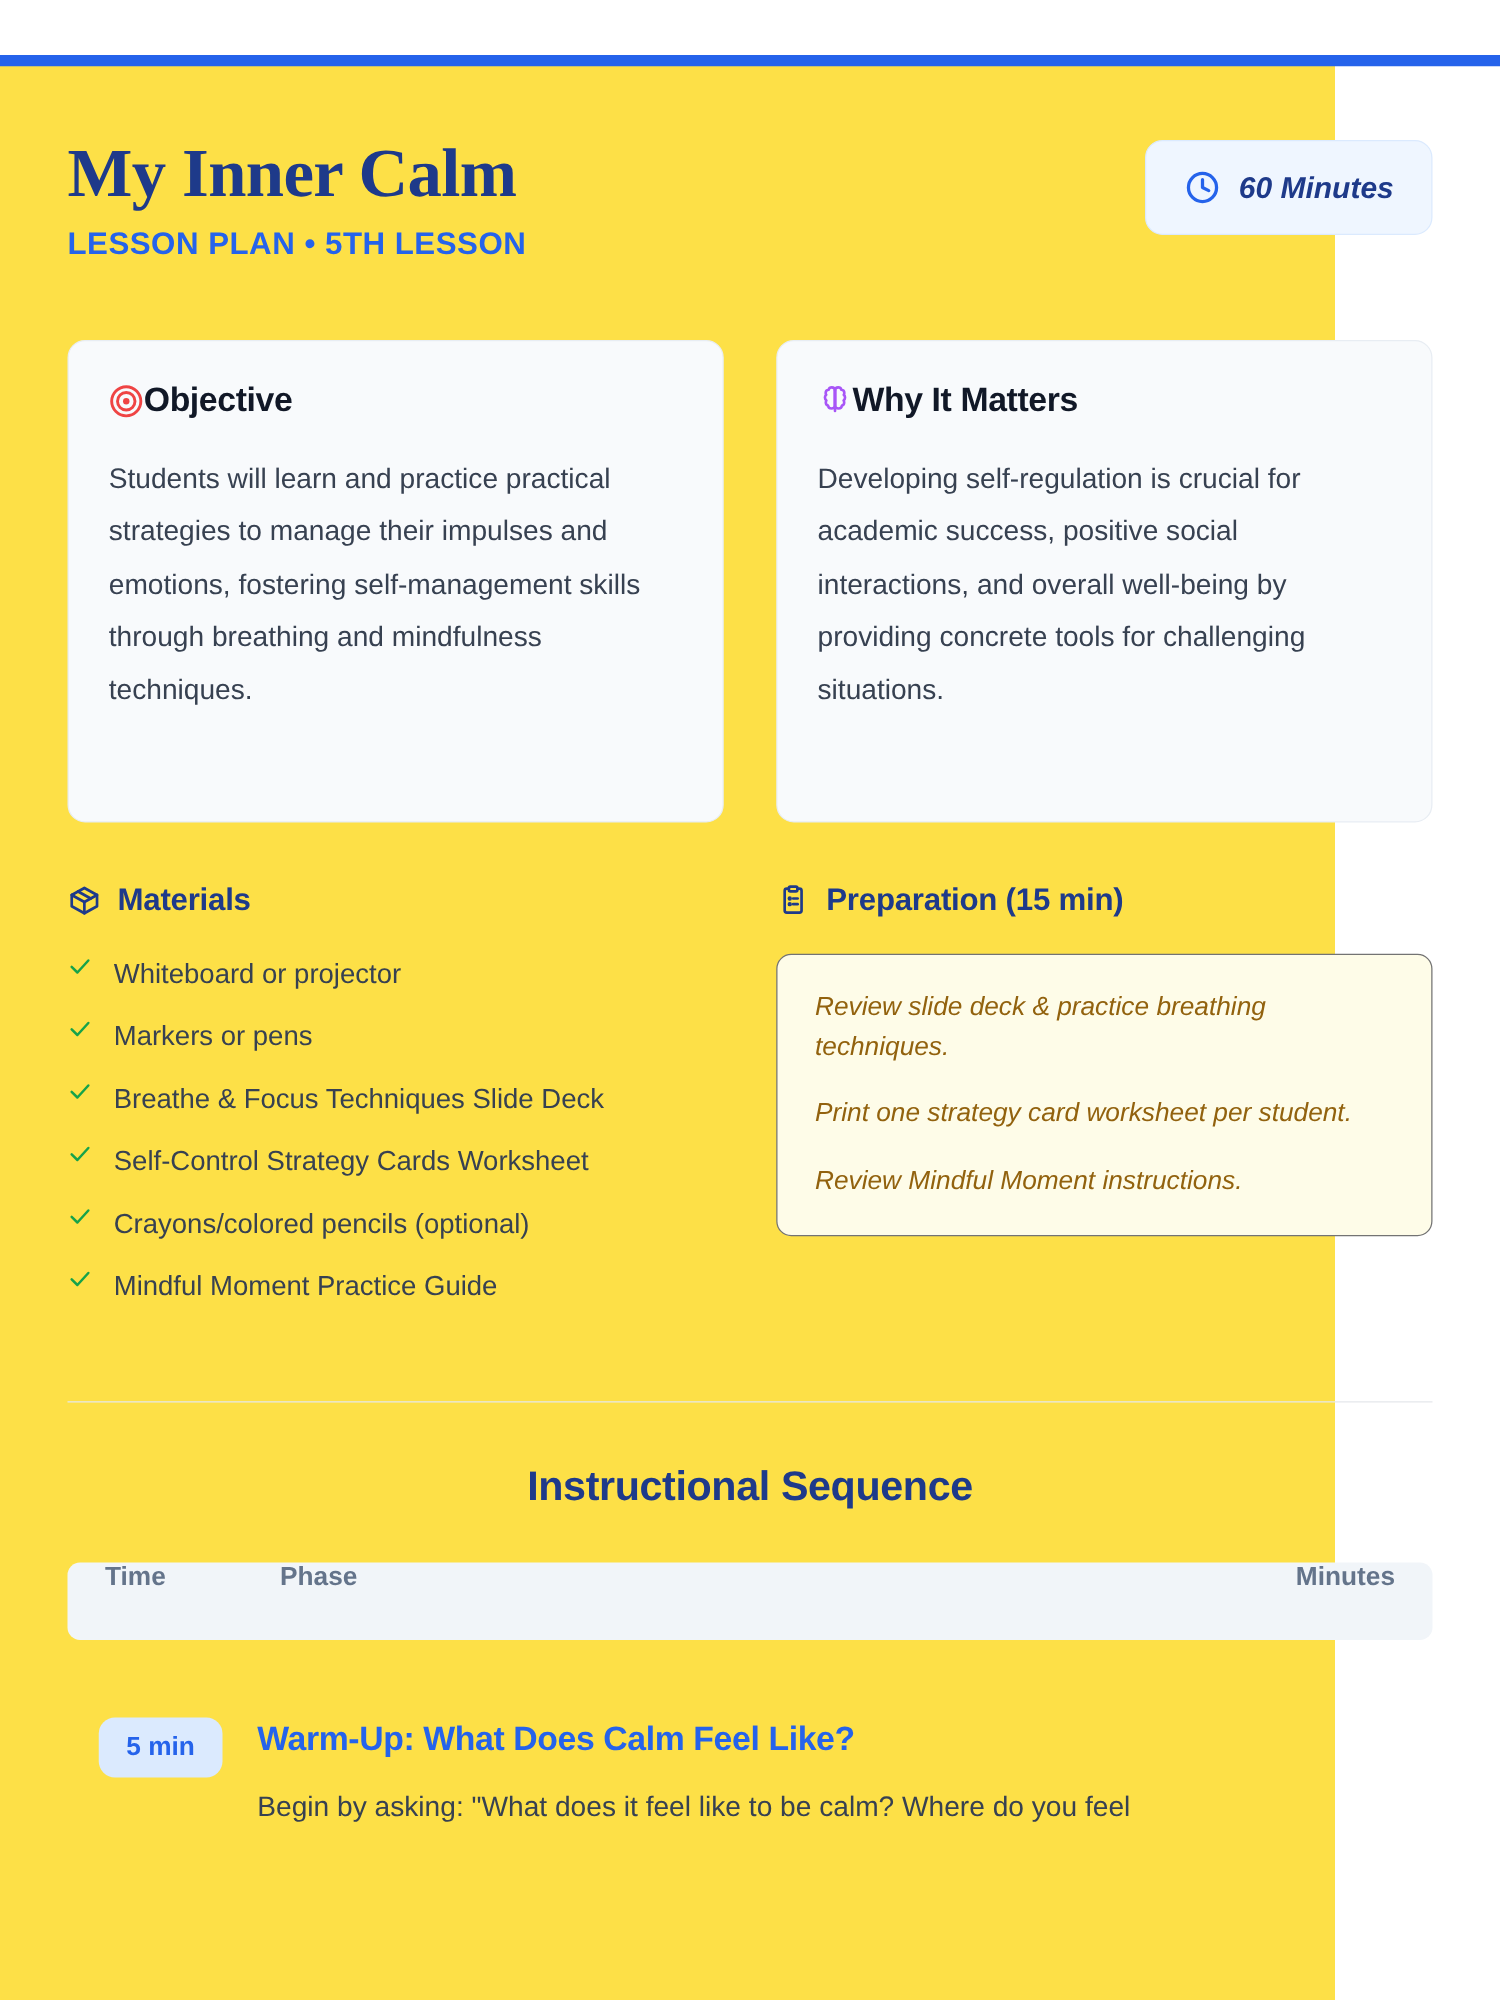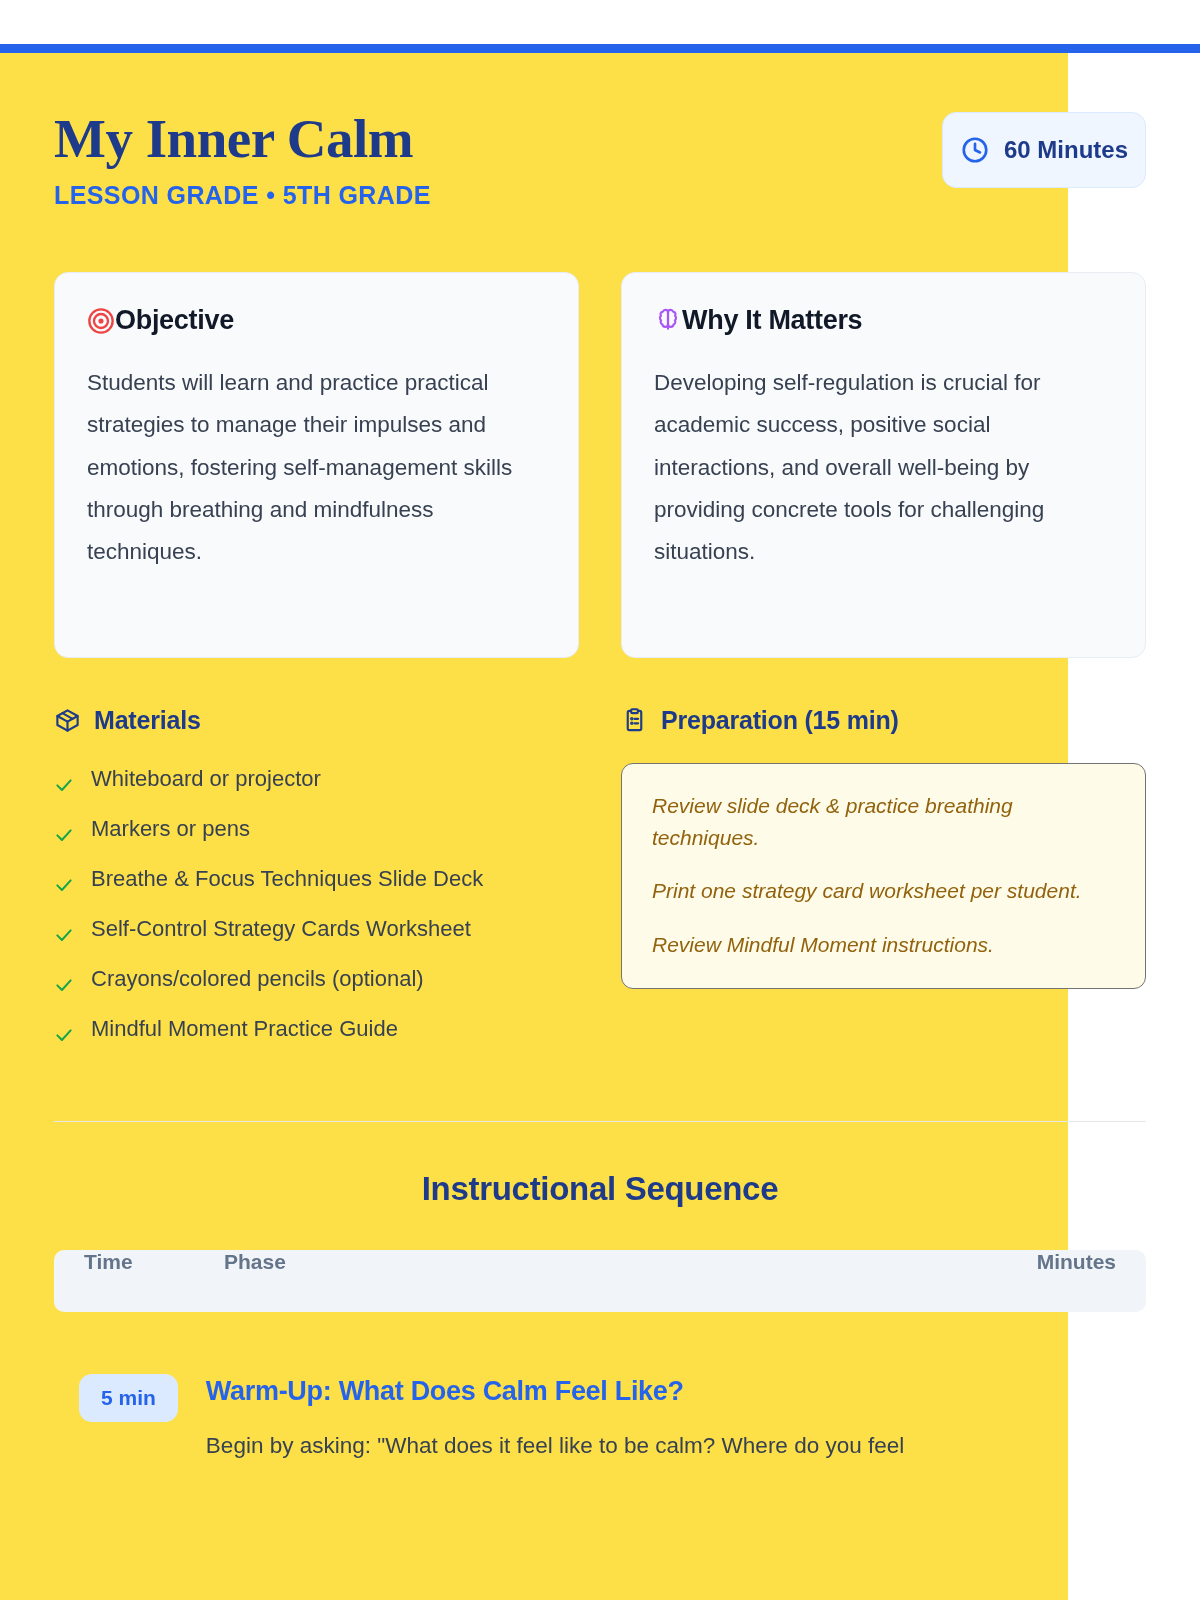--- a/index.html
+++ b/index.html
@@ -55,27 +55,28 @@
   .doc-subtitle {
     margin-top: 13px;
     font-size: 25px;
     font-weight: 700;
     color: #2563eb;
     letter-spacing: 0.4px;
   }
 
   .duration-badge {
     display: flex;
-    align-items: center;
+    align-items: flex-end;
     gap: 14px;
     background: #eff6ff;
     border: 1px solid #dbeafe;
     border-radius: 14px;
-    padding: 22px 17px;
+    padding: 22px 30px;
     margin-top: 7px;
+    font-style: italic;
   }
   .duration-label {
     font-size: 24px;
     font-weight: 700;
     color: #1e3a8a;
   }
 
   
   .cards {
     display: flex;
@@ -125,21 +126,21 @@
   .section-title {
     font-size: 25px;
     font-weight: 700;
     color: #1e3a8a;
     letter-spacing: -0.2px;
   }
 
   .materials-list { list-style: none; }
   .material-item {
     display: flex;
-    align-items: flex-end;
+    align-items: flex-start;
     gap: 17px;
     margin-bottom: 18px;
     font-size: 22px;
     color: #374151;
     line-height: 1.45;
   }
   .material-item .check {
     flex: 0 0 auto;
     width: 20px;
     display: flex;
@@ -237,21 +238,21 @@
 
 <div class="page">
 
   <div class="top-bar"></div>
 
   <div class="content">
 
     <div class="header">
       <div class="title-block">
         <div class="doc-title">My Inner Calm</div>
-        <div class="doc-subtitle">LESSON GRADE • 5TH GRADE</div>
+        <div class="doc-subtitle">LESSON PLAN • 5TH LESSON</div>
       </div>
 
       <div class="duration-badge">
         <span>
           <svg width="30" height="30" viewBox="0 0 24 24" fill="none" stroke="#2563eb" stroke-width="2.1" stroke-linecap="round" stroke-linejoin="round">
             <circle cx="12" cy="12" r="9"></circle>
             <polyline points="12 7 12 12 16 14"></polyline>
           </svg>
         </span>
         <span class="duration-label">60 Minutes</span>

